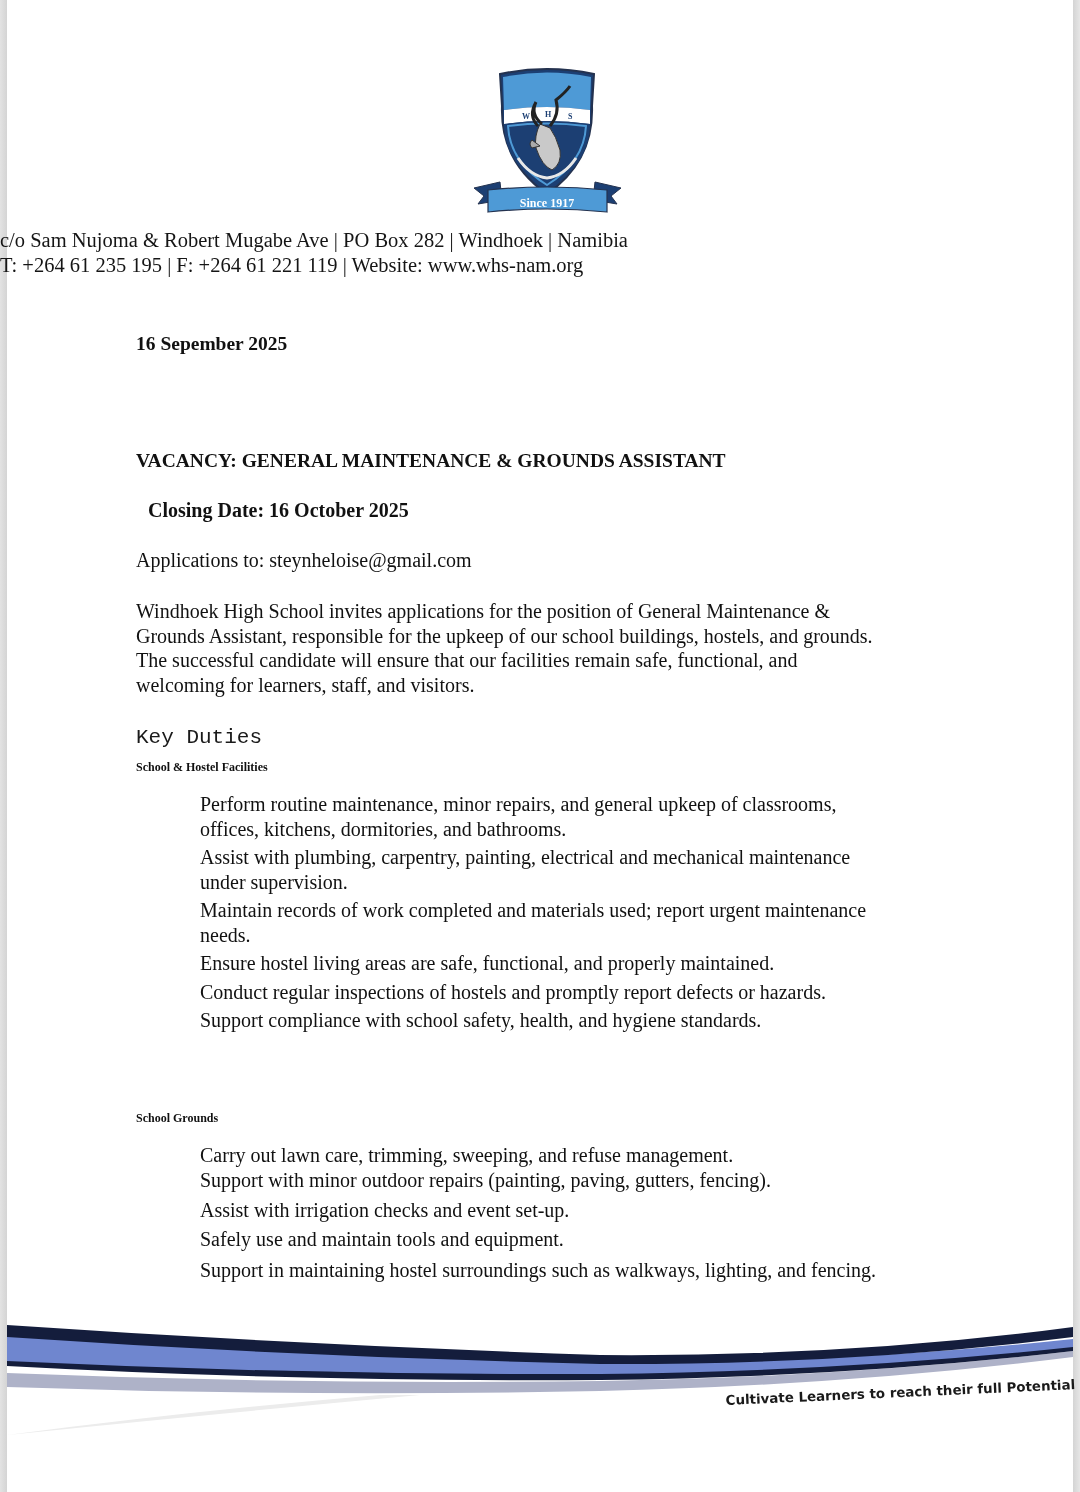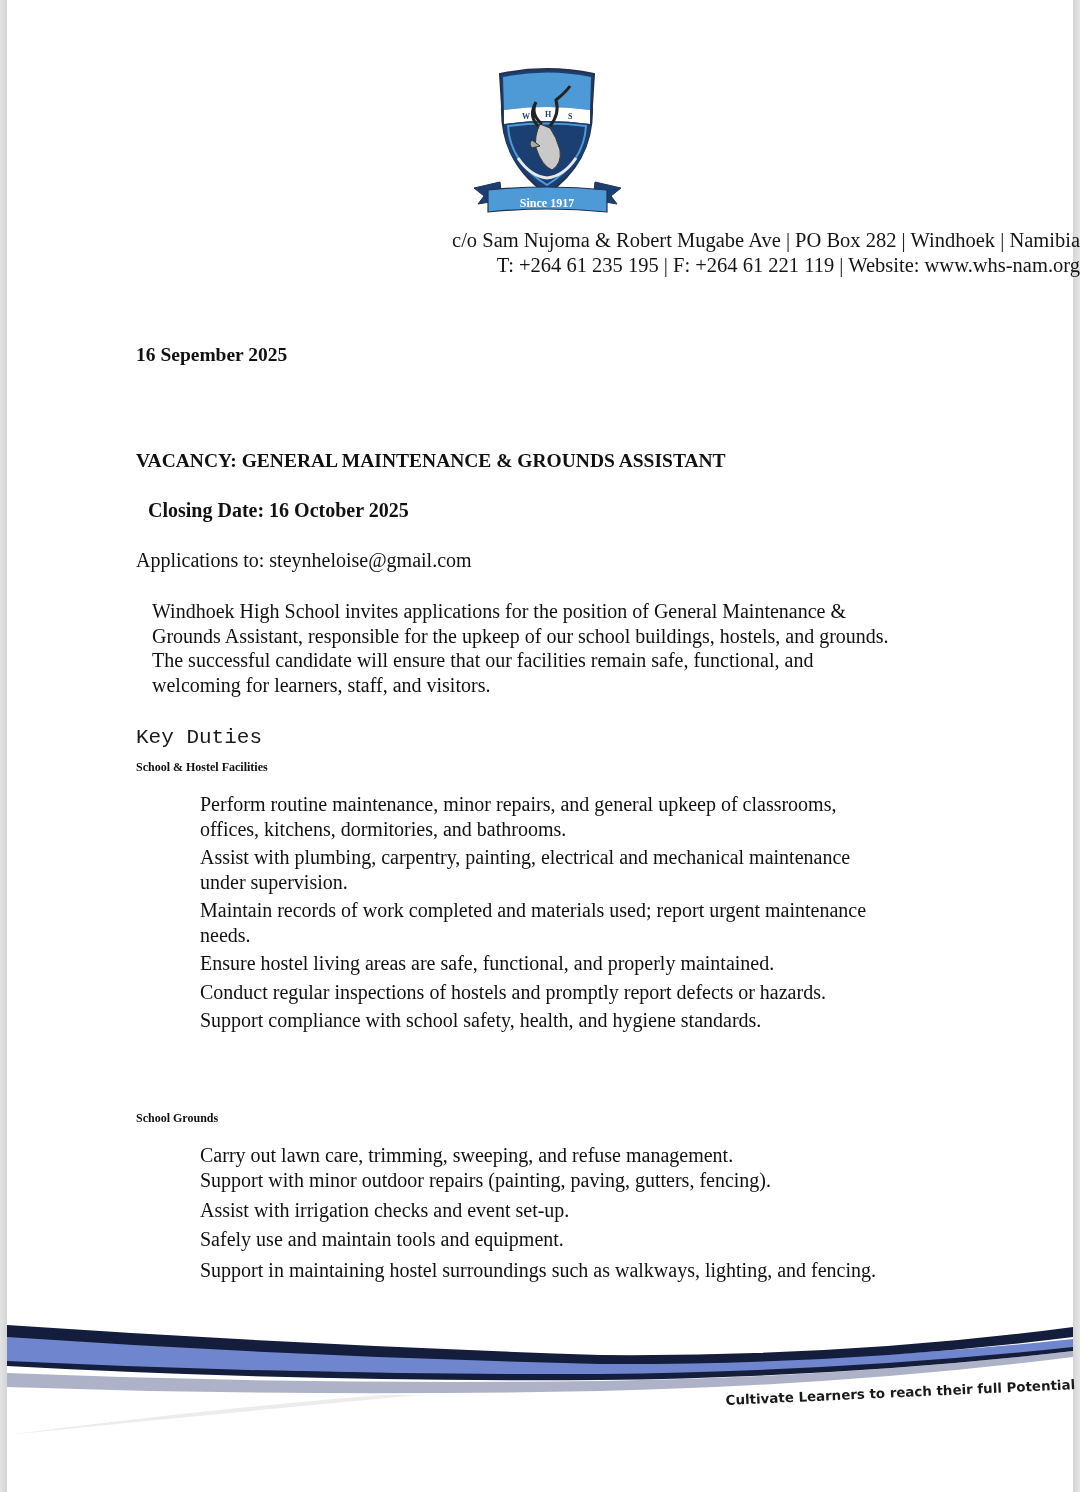--- a/index.html
+++ b/index.html
@@ -29,46 +29,46 @@
     }
 
     
     .crest {
       position: absolute; left: 470px; top: 66px; width: 155px; height: 152px;
     }
 
     
     .address {
       position: absolute; left: 0; top: 228px; width: 1080px;
-      text-align: right;
+      text-align: left;
       font-size: 20.5px;
       line-height: 25px;
       color: #151515;
     }
     .address div { white-space: nowrap; }
 
     .abs { position: absolute; left: 136px; white-space: nowrap; }
 
     .date {
-      top: 344px; font-size: 19.5px; font-weight: bold;
+      top: 333px; font-size: 19.5px; font-weight: bold;
     }
     .vacancy {
       top: 450px; font-size: 19.5px; font-weight: bold;
     }
     .closing {
       top: 499px; font-size: 20px; font-weight: bold; margin-left: 12px;
     }
     .applications {
       top: 549px; font-size: 20px;
     }
     .intro {
       position: absolute; left: 136px; top: 599px; width: 800px;
       font-size: 20px; line-height: 24.7px;
     }
-    .intro div { white-space: nowrap; margin-left: 16px; }
+    .intro div { white-space: nowrap; }
 
     .key-duties {
       top: 726px;
       font-family: "Liberation Mono", "DejaVu Sans Mono", monospace;
       font-size: 21px;
       color: #1a1a1a;
     }
     .section-heading {
       font-size: 12px; font-weight: bold;
     }

